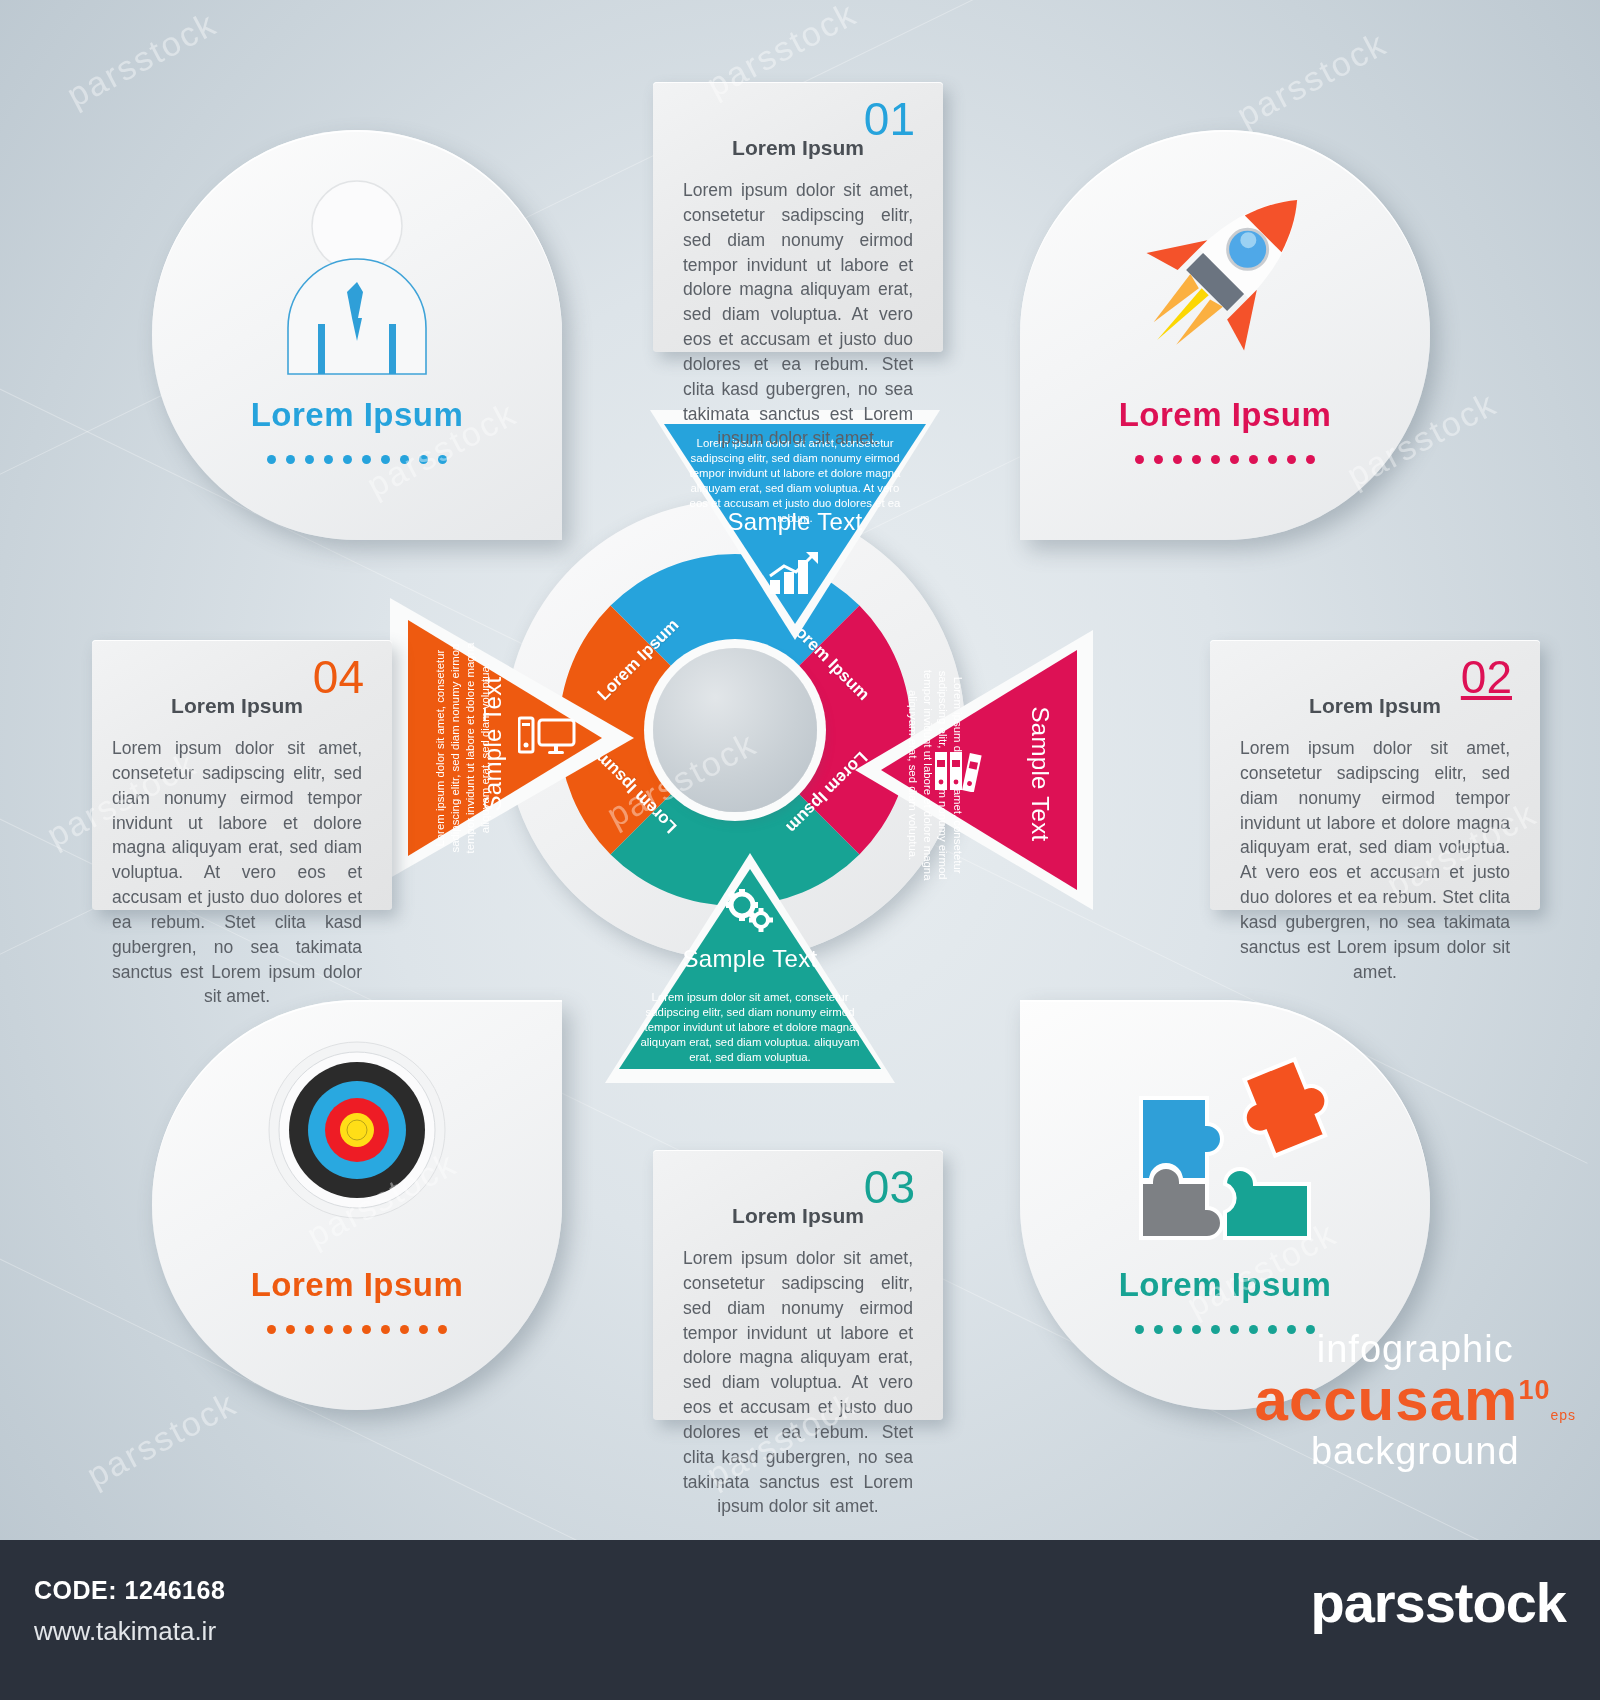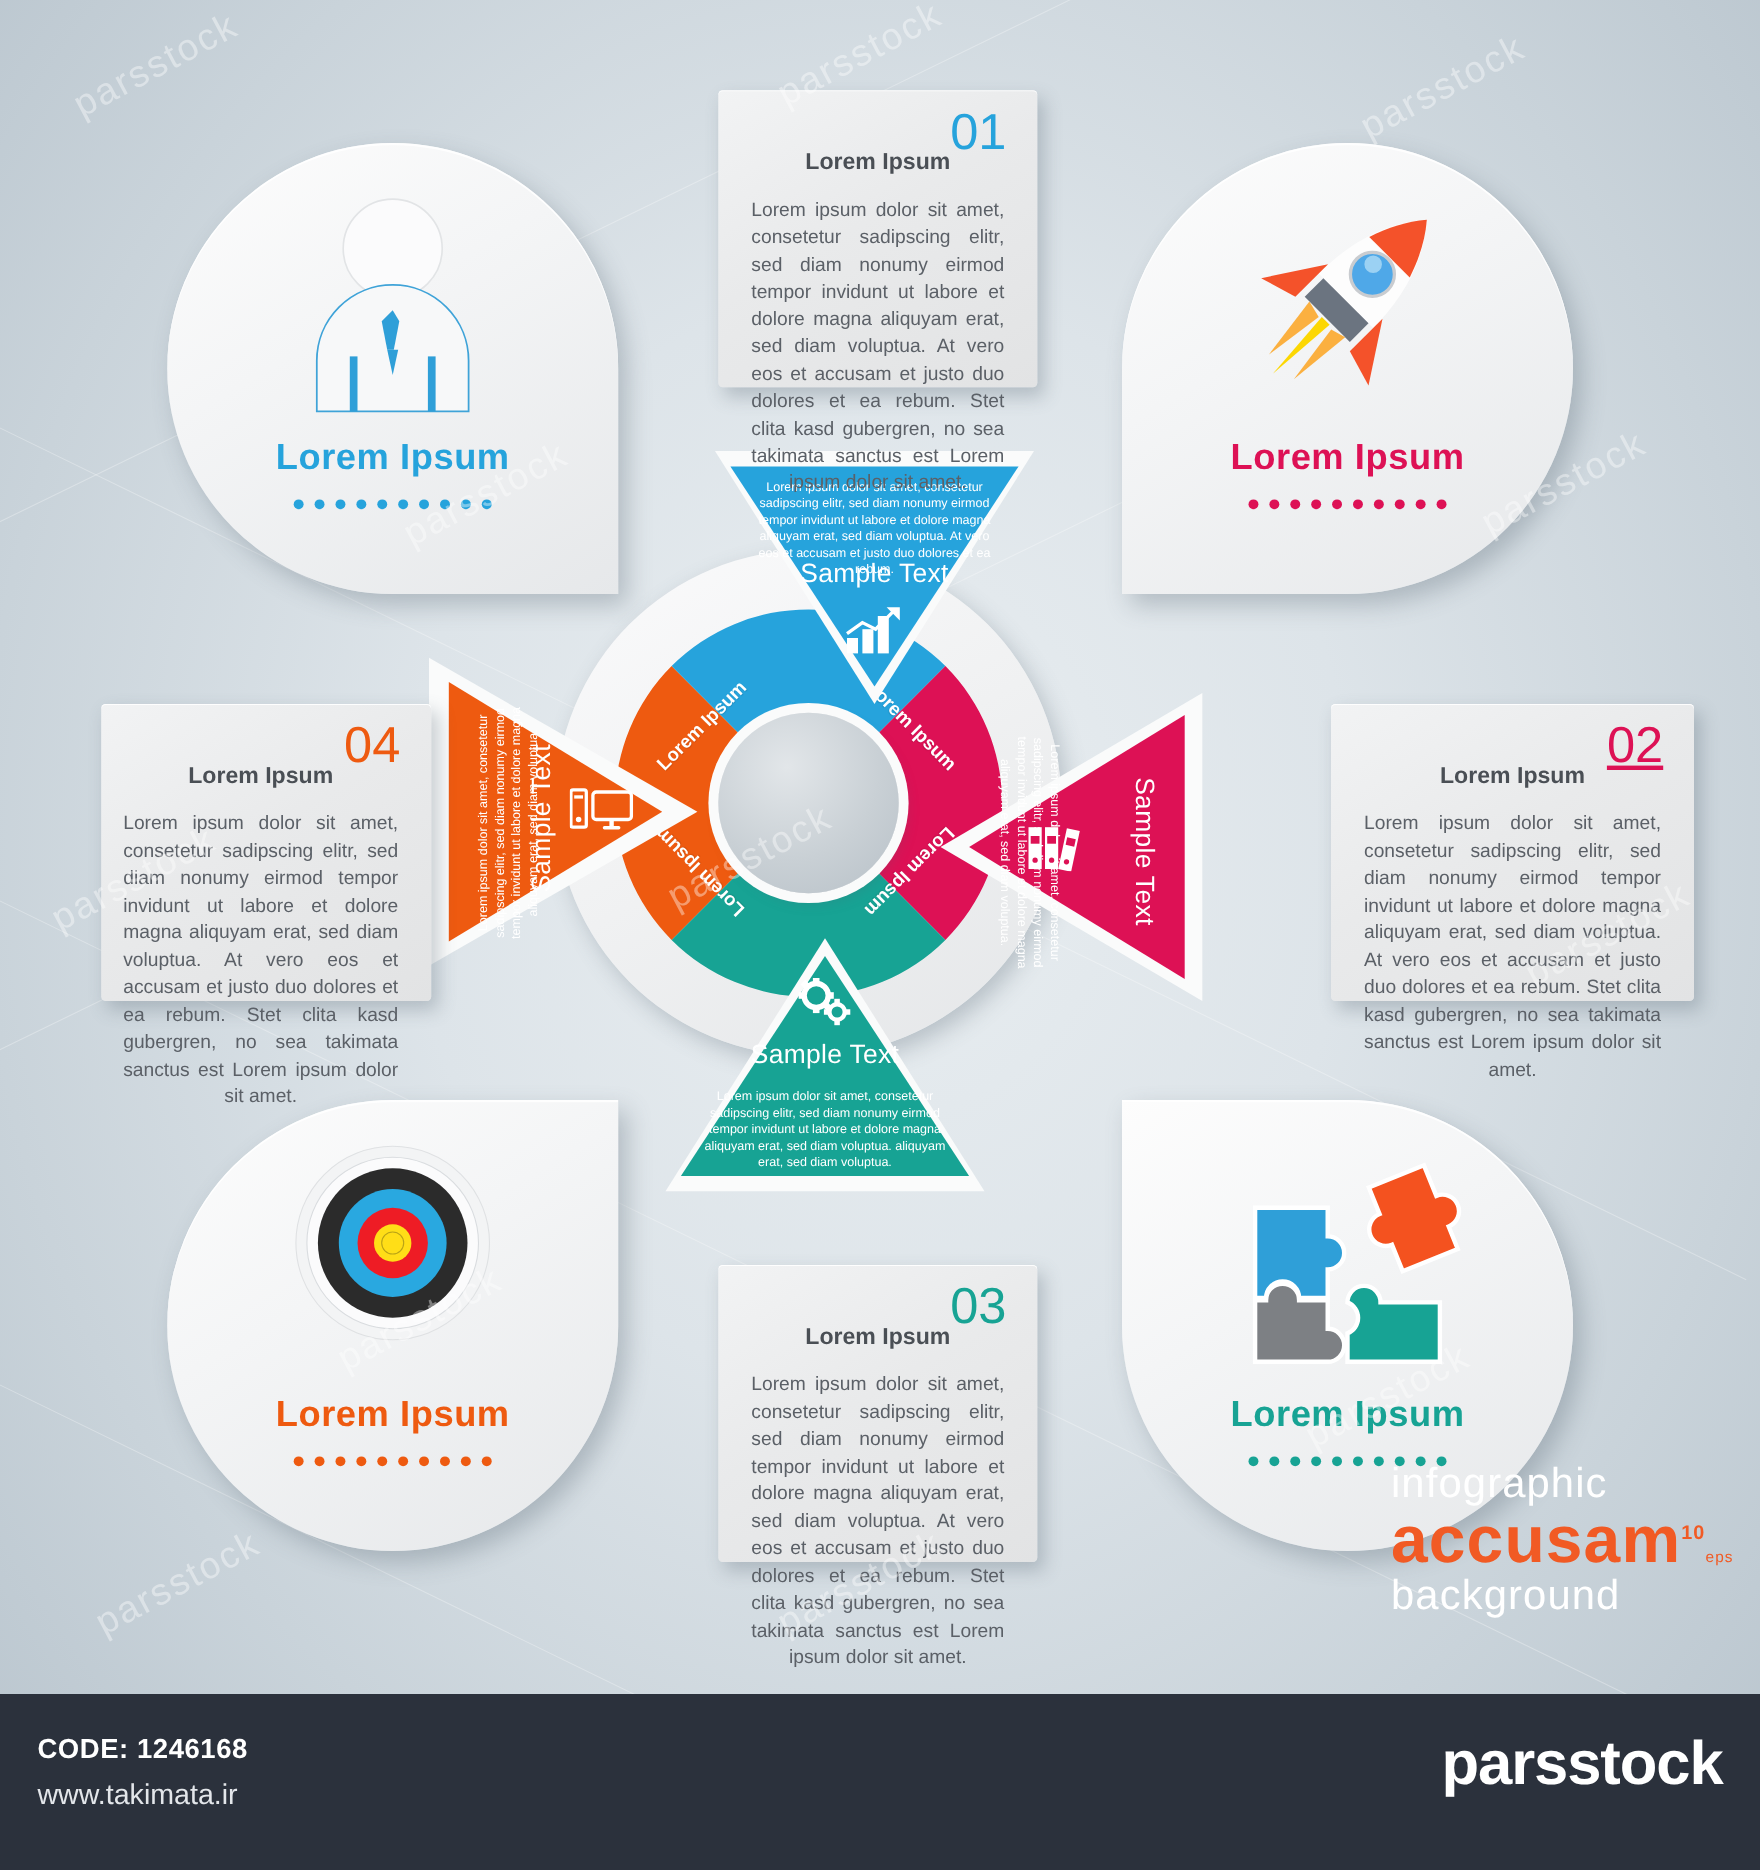--- a/index.html
+++ b/index.html
@@ -47,24 +47,24 @@
      text-shadow:0 1px 1px rgba(0,0,0,.12);}
 
   
   .tri-wrap{position:absolute;}
   .tri-body{position:absolute;inset:0;}
   .tri-txt{position:absolute;color:#fff;}
   .tri-small{font-size:11.4px;line-height:1.32;text-align:center;}
   .tri-title{font-size:24px;font-weight:400;text-align:center;letter-spacing:.3px;}
 
   
-  .brand{position:absolute;right:24px;top:1330px;text-align:left;line-height:1;}
+  .brand{position:absolute;right:24px;top:1330px;text-align:center;line-height:1;}
   .brand .b1{font-size:38px;color:#ffffff;letter-spacing:1px;font-weight:400;}
   .brand .b2{font-size:60px;color:#f15a24;font-weight:bold;letter-spacing:1px;margin-top:2px;}
-  .brand .b2 sup{font-size:18px;font-weight:bold;}
+  .brand .b2 sup{font-size:27px;font-weight:bold;}
   .brand .b2 sub{font-size:14px;font-weight:400;vertical-align:baseline;}
   .brand .b3{font-size:38px;color:#ffffff;letter-spacing:1px;margin-top:2px;}
 
   
   .footer{position:absolute;left:0;bottom:0;width:1600px;height:160px;background:#2b313c;}
   .footer .code{position:absolute;left:34px;top:36px;color:#fff;font-size:25px;font-weight:bold;letter-spacing:.5px;}
   .footer .url{position:absolute;left:34px;top:76px;color:#e3e6ea;font-size:26px;font-weight:300;}
   .footer .logo{position:absolute;right:34px;top:30px;color:#fff;font-size:56px;font-weight:bold;letter-spacing:-1px;}
 </style>
 </head>

